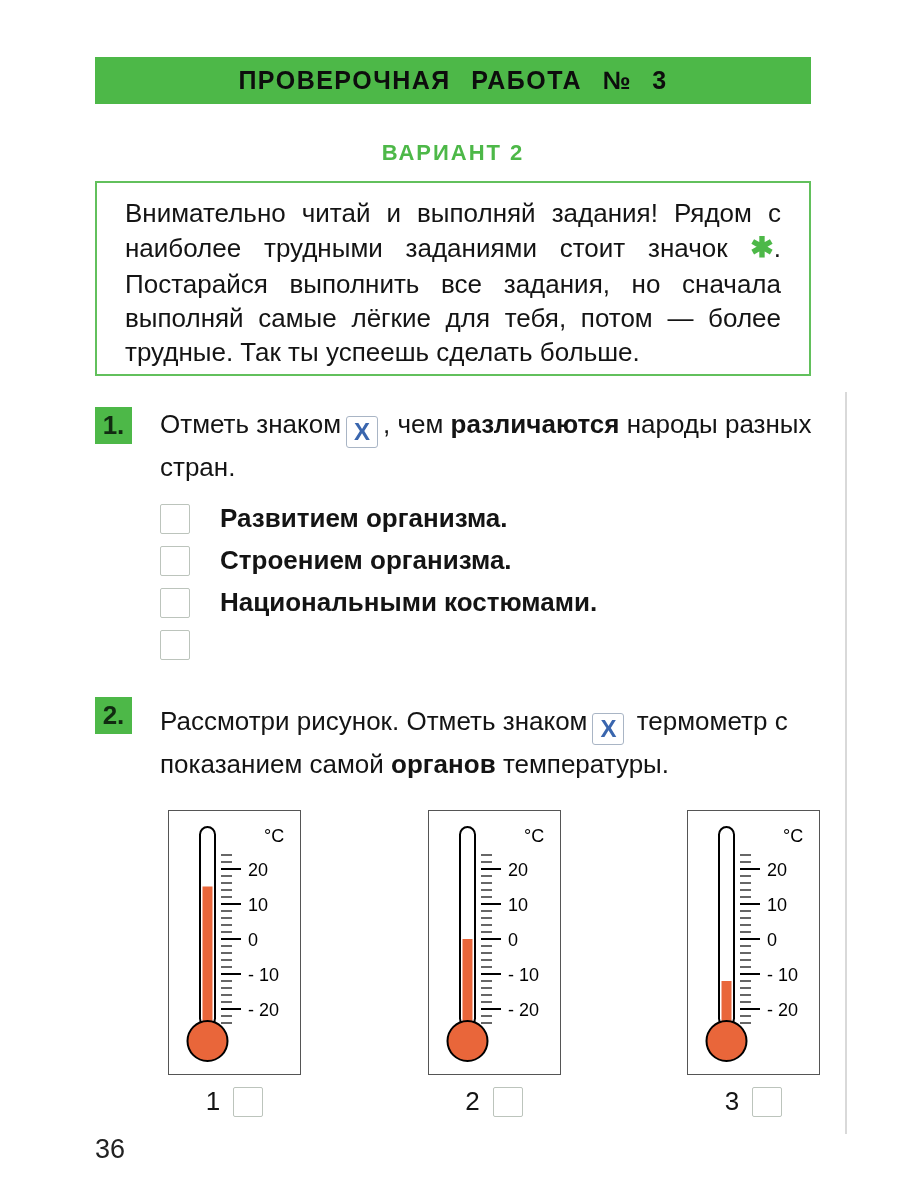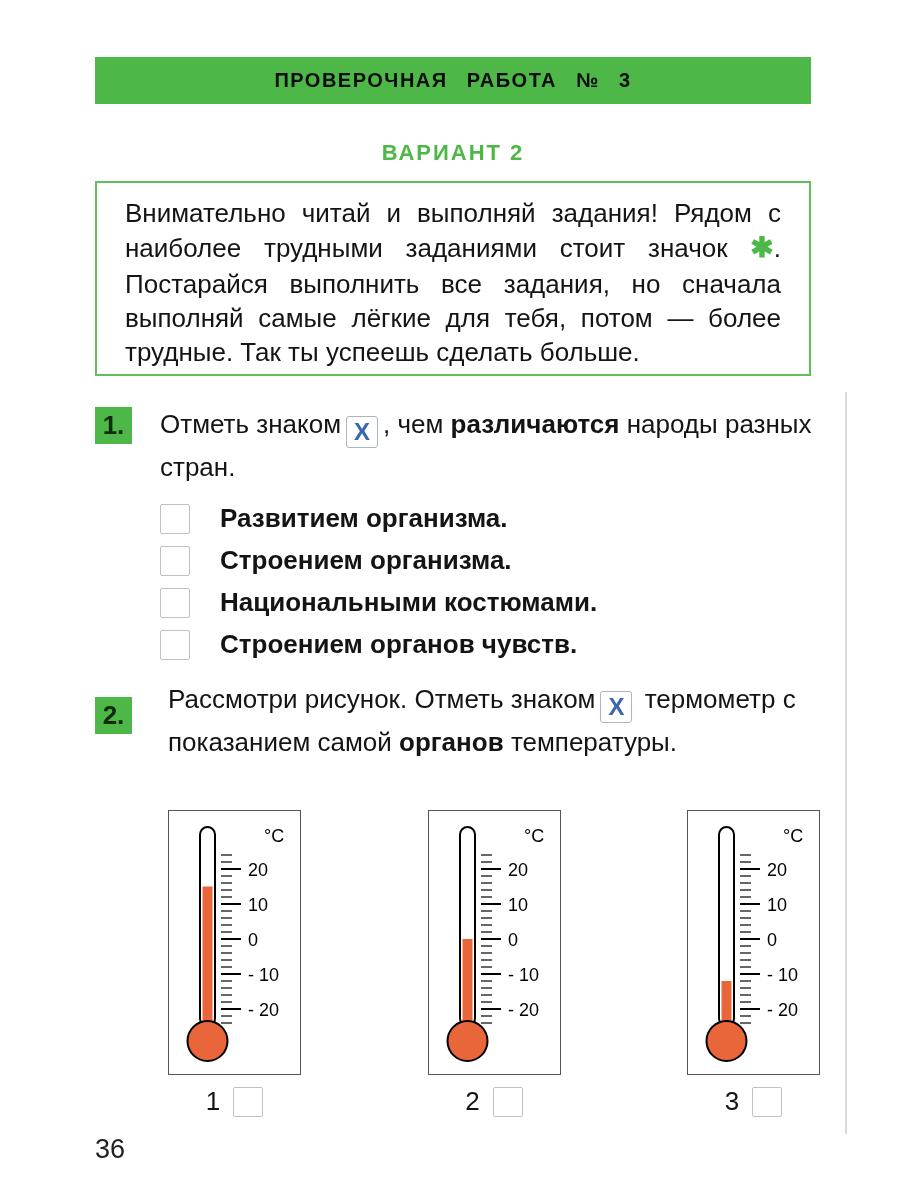--- a/index.html
+++ b/index.html
@@ -4,21 +4,21 @@
 <style>
   * { margin:0; padding:0; box-sizing:border-box; }
   html,body { width:900px; height:1200px; }
   body { background:#ffffff; font-family:"Liberation Sans", sans-serif; }
   .page { position:relative; width:900px; height:1200px; background:#ffffff; color:#111; overflow:hidden; }
 
   .header-bar {
     position:absolute; left:95px; top:57px; width:716px; height:47px;
     background:var(--green,#4db848);
     display:flex; align-items:center; justify-content:center;
-    font-weight:700; font-size:20px; letter-spacing:1.5px; word-spacing:12px; color:#0d0d0d;
+    font-weight:700; font-size:25px; letter-spacing:1.5px; word-spacing:12px; color:#0d0d0d;
   }
   .variant {
     position:absolute; left:95px; top:140px; width:716px; text-align:center;
     font-weight:700; font-size:22px; letter-spacing:2px; color:var(--green,#4db848);
   }
   .instructions {
     position:absolute; left:95px; top:181px; width:716px; height:195px;
     border:2.5px solid var(--green_border,#62c05c);
     padding:13px 28px; font-size:26px; line-height:1.31; text-align:justify; color:#141414;
   }
@@ -30,21 +30,21 @@
     display:flex; align-items:center; justify-content:center;
     font-weight:700; font-size:26px; color:#112b11;
   }
   .badge.q1 { top:407px; }
   .badge.q2 { top:697px; }
 
   .qtext {
     position:absolute; left:160px; width:654px; font-size:26px; line-height:1.5; color:#141414;
   }
   .qtext.q1 { top:405px; }
-  .qtext.q2 { top:680px;margin-left:8px; }
+  .qtext.q2 { top:702px; }
   .qtext b { font-weight:700; }
 
   .markbox {
     display:inline-flex; align-items:center; justify-content:center;
     width:32px; height:32px; border:1.5px solid #a9b5c5; border-radius:3px;
     vertical-align:-7px; margin:0 5px; background:#fff;
     font-weight:700; font-size:24px; color:var(--blue,#3a66ae);
   }
 
   .options { position:absolute; left:160px; top:503px; display:flex; flex-direction:column; gap:11px;font-weight:bold; }
@@ -93,21 +93,20 @@
     <div class="opt-row">
       <span class="checkbox"></span>
       <span class="opt-label">Строением организма.</span>
     </div>
     <div class="opt-row">
       <span class="checkbox"></span>
       <span class="opt-label">Национальными костюмами.</span>
     </div>
     <div class="opt-row">
       <span class="checkbox"></span>
-      <span class="opt-label">Строением органов чувств.</span>
     </div>
   </div>
 
   <div class="badge q2">2.</div>
   <div class="qtext q2"><span>Рассмотри рисунок. Отметь знаком</span><span class="markbox">
         <span>X</span>
       </span><span> термометр с показанием самой </span><b>органов</b><span> температуры.</span></div>
 
   <div class="thermo-row">
     <div class="thermo-fig">

